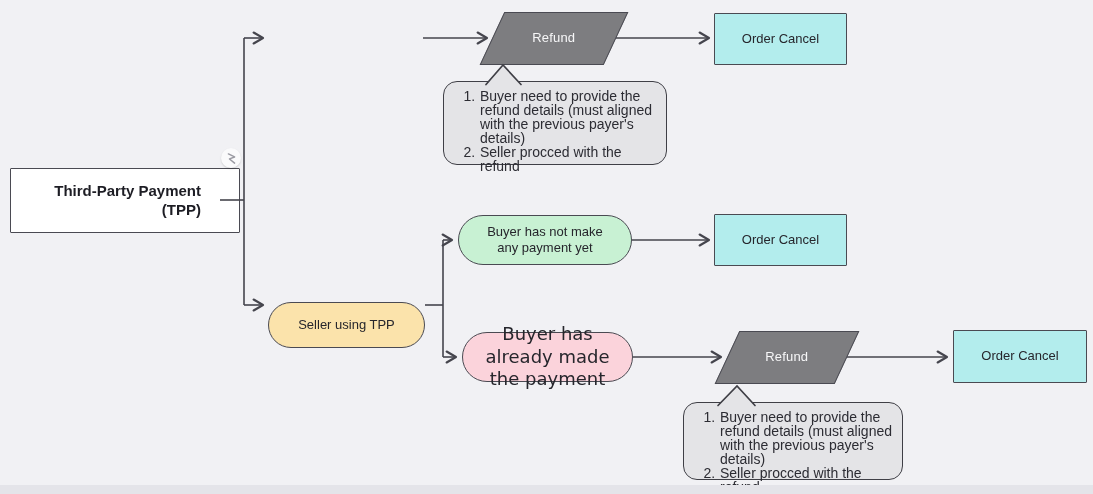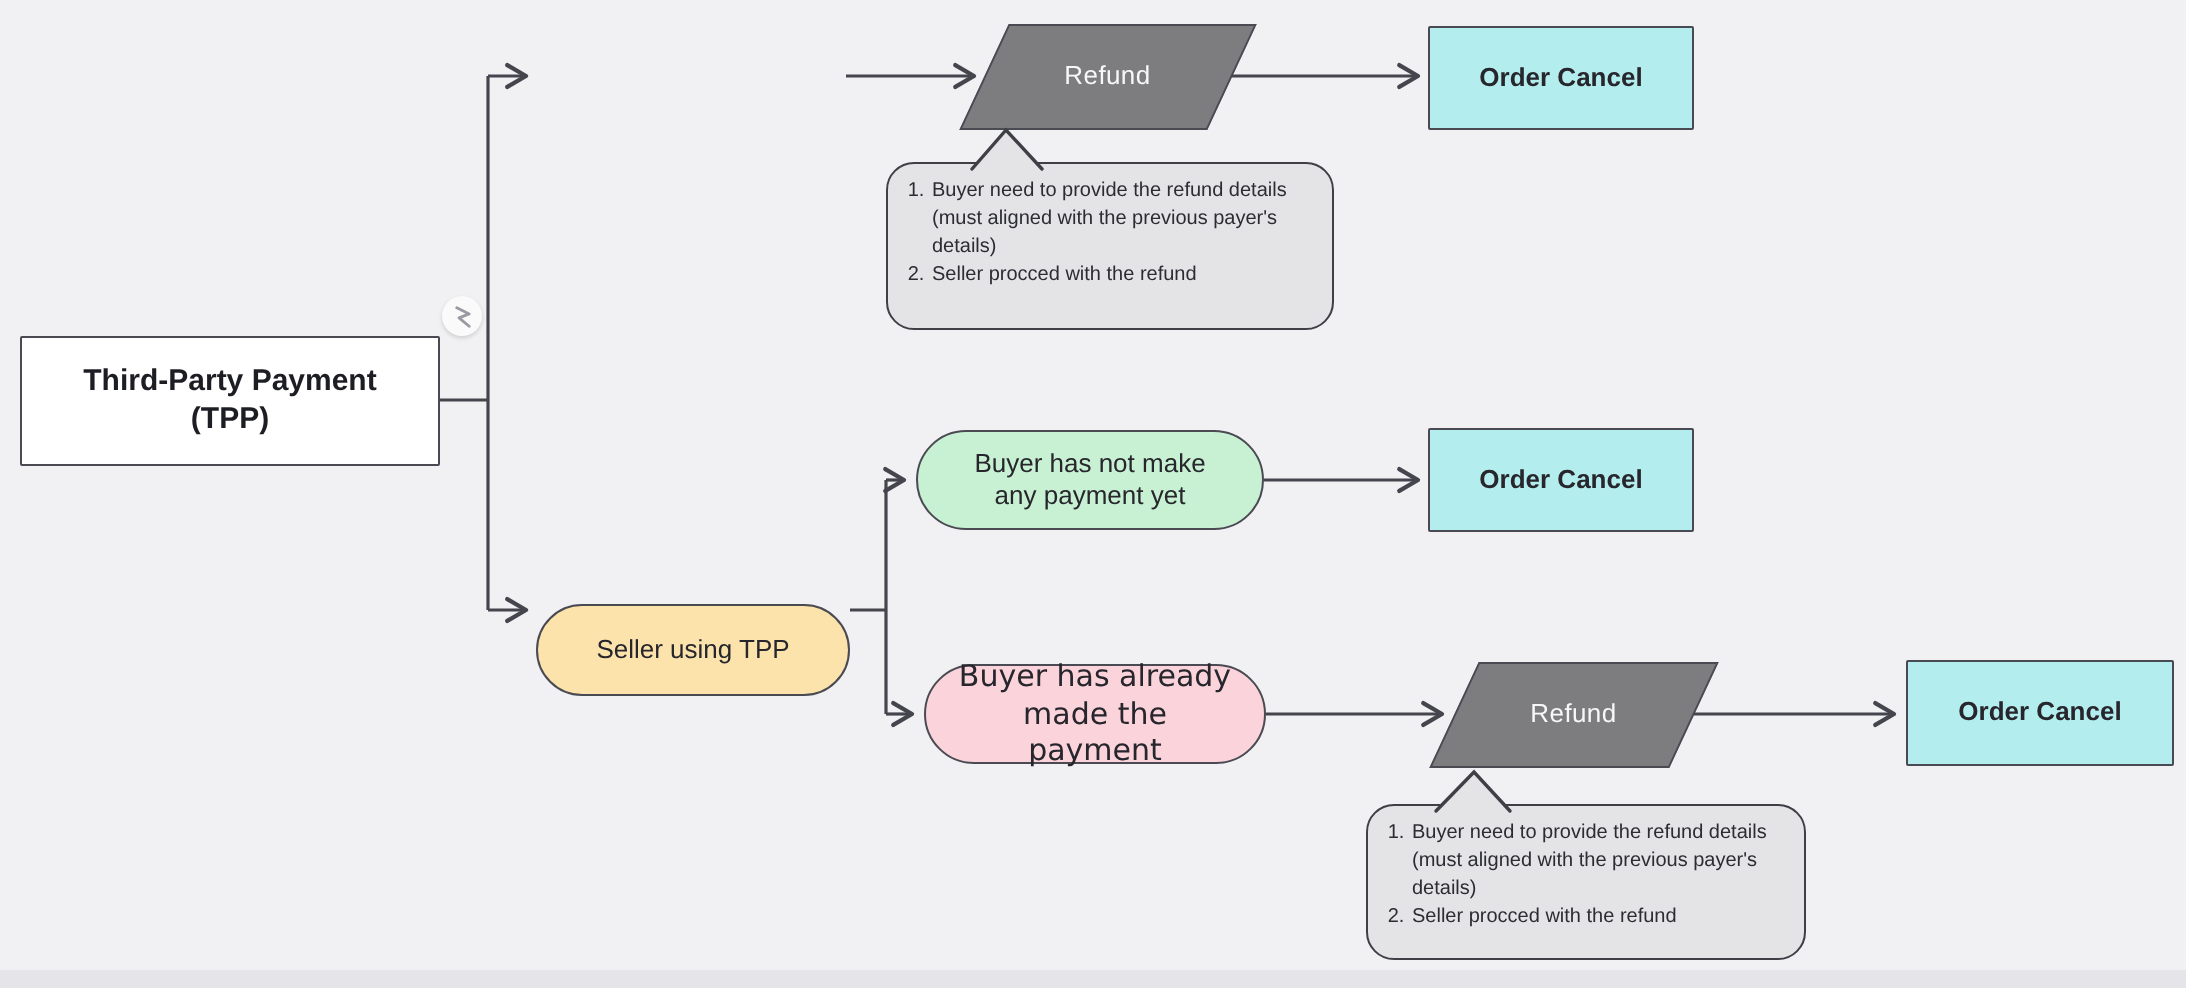--- a/index.html
+++ b/index.html
@@ -13,52 +13,52 @@
   .shape {
     position:absolute; box-sizing:border-box;
     display:flex; align-items:center; justify-content:center; text-align:center;
     border:1.7px solid #4a4a52; color:#26262c;
     font-size:13px; line-height:1.25;
   }
   .pill  { border-radius:26px; }
   .rect  { border-radius:1px; }
   .root-box { font-size:15px; font-weight:600; color:#1d1d24; }
   .root-box .lbl { max-width:152px; }
-  .cancel { font-weight:700;justify-content:center; }
+  .cancel { font-weight:400;justify-content:center; }
   .pill .lbl { max-width:140px; }
 
   .para { transform:skewX(-25deg); }
   .para .lbl { transform:skewX(25deg); color:#f7f7f8; letter-spacing:.2px; }
-  .alt-font { font-family:"DejaVu Sans", sans-serif; font-size:15px; }
+  .alt-font { font-family:"DejaVu Sans", sans-serif; font-size:18px; }
 
   .note {
     position:absolute; box-sizing:border-box;
     border:1.7px solid #3f3f46; border-radius:14px;
-    color:#2c2c33; font-size:10px; line-height:14px;
-    padding:7px 8px 6px 0;
+    color:#2c2c33; font-size:14px; line-height:14px;
+    padding:7px 8px 6px 14px;
   }
   .note ol { margin:0; padding:0 0 0 21px; }
   .note li { padding-left:1px; }
 
   .overlay { position:absolute; left:0; top:0; pointer-events:none; }
 
   .handle {
     position:absolute; left:221px; top:148px; width:20px; height:20px;
     border-radius:50%; background:#fafafb; box-shadow:0 1px 2px rgba(0,0,0,.15);
     display:flex; align-items:center; justify-content:center;
   }
 
   .bottom-edge { position:absolute; left:0; bottom:0; width:100%; height:9px; background:#e4e4e9; }
 </style>
 </head>
 <body>
 
 <div class="canvas">
 
-  <div class="shape rect root-box" style="left: 10px; top: 168px; width: 210px; height: 65px; background-color: rgb(255, 255, 255);">
+  <div class="shape rect root-box" style="left: 10px; top: 168px; width: 230px; height: 65px; background-color: rgb(255, 255, 255); text-align: right;">
     <span class="lbl">Third-Party Payment (TPP)</span>
   </div>
 
   <div class="handle">
     <svg width="11" height="11" viewBox="0 0 10 10">
       <path d="M2.2,0.8 L7.8,3.6 L3.2,5.4 L7.8,9.2" stroke="#9a9aa2" fill="none" stroke-width="1.3" stroke-linecap="round" stroke-linejoin="round"></path>
     </svg>
   </div>
 
 

